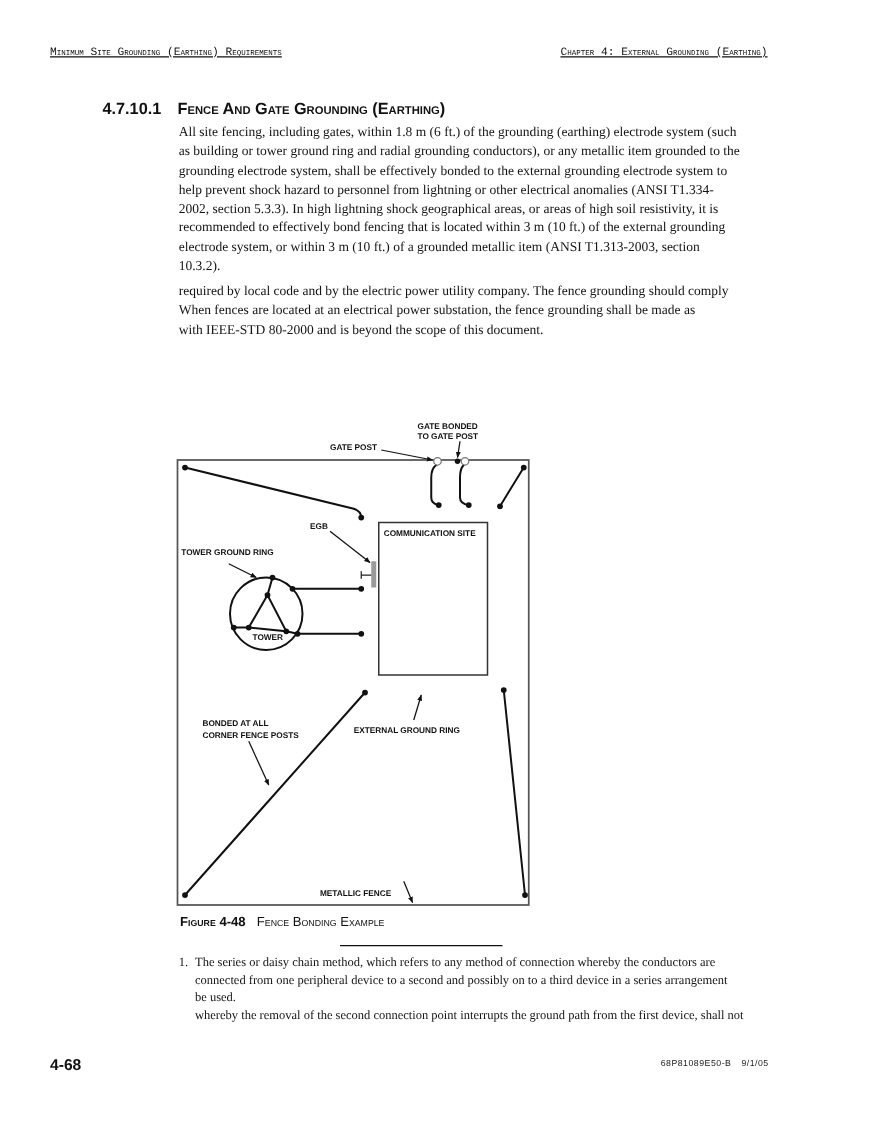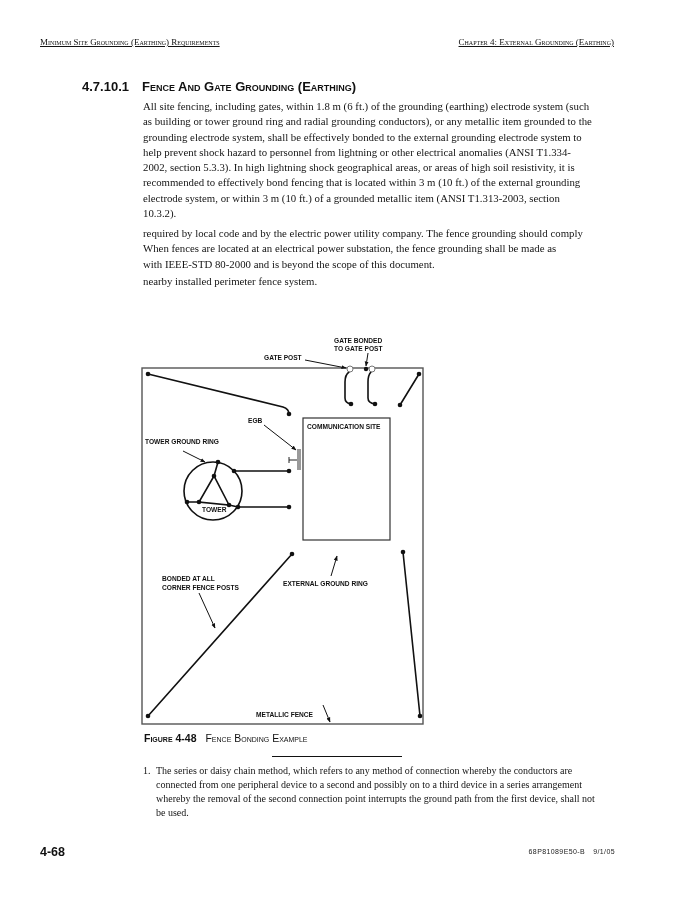--- a/index.html
+++ b/index.html
@@ -1,21 +1,21 @@
 <!DOCTYPE html>
 <html><head>
   <meta charset="utf-8">
   <style>
     html, body { margin: 0; padding: 0; }
     body {
       width: 695px; height: 899px; background: #ffffff;
       position: relative; overflow: hidden; color: #111;
     }
     .hdr {
-      position: absolute; top: 37px; font-family: Liberation Serif, serif;
+      position: absolute; top: 37px; font-family: Liberation Mono, monospace;
       font-size: 9px; line-height: 11px; font-variant: small-caps;
       text-decoration: underline; white-space: nowrap; color: #111;
     }
     .hdr.left { left: 40px; }
     .hdr.right { right: 81px; }
     .heading {
       position: absolute; top: 79px; left: 82px; height: 16px;
       font-family: "Liberation Sans", sans-serif; font-weight: bold;
       font-size: 13px; line-height: 16px; white-space: nowrap;
     }
@@ -91,21 +91,20 @@
     <div class="line"><span>recommended to effectively bond fencing that is located within 3 m (10 ft.) of the external grounding</span></div>
     <div class="line"><span>electrode system, or within 3 m (10 ft.) of a grounded metallic item (ANSI T1.313-2003, section</span></div>
     <div class="line"><span>10.3.2).</span></div>
   </div>
 <div class="para" id="p2">
     <div class="line"><span>required by local code and by the electric power utility company. The fence grounding should comply</span></div>
     <div class="line"><span>When fences are located at an electrical power substation, the fence grounding </span><span class="b">shall</span><span> be made as</span></div>
     <div class="line"><span>with IEEE-STD 80-2000 and is beyond the scope of this document.</span></div>
   </div>
 <div class="para" id="p3">
-    <div class="line"><span>nearby installed perimeter fence system.</span></div>
   </div>
 
 <svg class="diagram" viewBox="130 325 310 410" xmlns="http://www.w3.org/2000/svg">
   <defs>
     <marker id="ah" viewBox="0 0 10 10" refX="9" refY="5" markerWidth="5" markerHeight="5" orient="auto">
       <path d="M0,1 L10,5 L0,9 z" fill="#111"></path>
     </marker>
   </defs>
 
   <rect x="142" y="368" width="281" height="356" fill="none" stroke="#555" stroke-width="1.4"></rect>
@@ -176,21 +175,21 @@
   <span class="cap-label">Figure 4-48</span>
   <span>Fence Bonding Example</span>
 </div>
 
 <div class="fn-rule"></div>
 <div class="footnote">
   <span class="fn-num">1.</span>
   <div class="fn-lines">
       <div class="line"><span>The series or daisy chain method, which refers to any method of connection whereby the conductors are</span></div>
       <div class="line"><span>connected from one peripheral device to a second and possibly on to a third device in a series arrangement</span></div>
+      <div class="line"><span>be used.</span></div>
       <div class="line"><span>whereby the removal of the second connection point interrupts the ground path from the first device, </span><span class="b">shall not</span></div>
-      <div class="line"><span>be used.</span></div>
     </div>
 </div>
 
 <div class="footer-page">4-68</div>
 <div class="footer-doc">
   <span>68P81089E50-B</span><span class="date">9/1/05</span>
 </div>
 
 </body></html>

